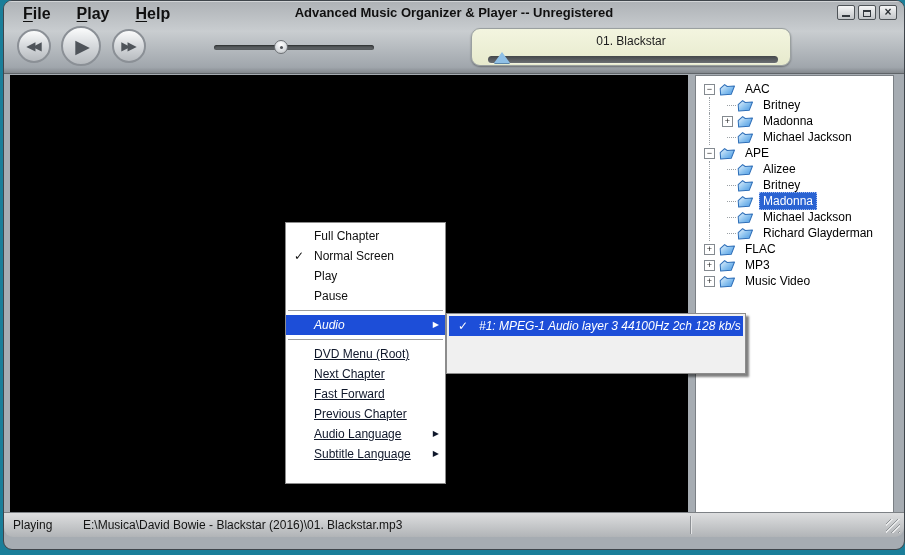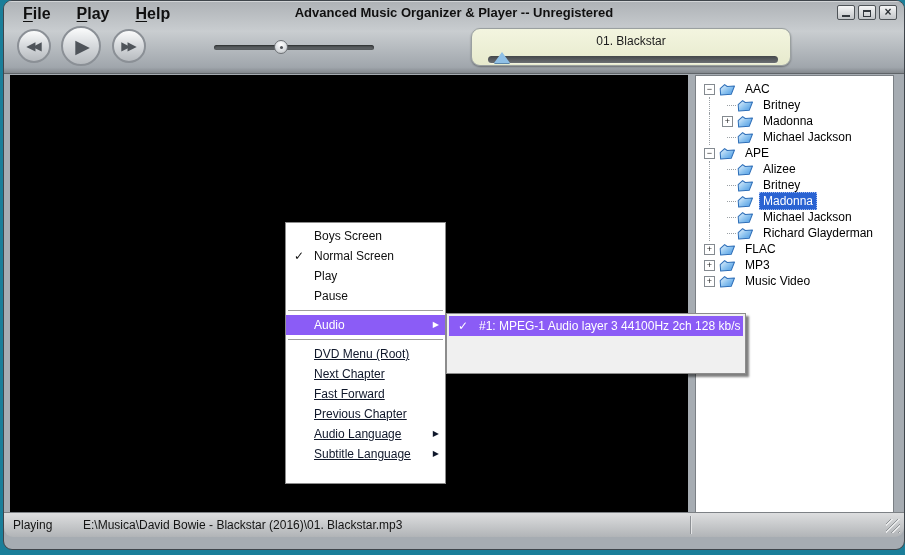--- a/index.html
+++ b/index.html
@@ -85,21 +85,21 @@
   .st-time { position:absolute; right:14px; width:196px; top:5px; text-align:center; }
   .grip { position:absolute; right:4px; bottom:4px; width:14px; height:14px;
           background:repeating-linear-gradient(135deg,transparent 0 3px,#8f9396 3px 4px,#e8e9ea 4px 5px); }
 
   
   .ctx-menu { position:absolute; left:285px; top:222px; width:161px; height:262px;
               background:#fff; border:1px solid #8c8c8c; box-shadow:2px 2px 3px rgba(0,0,0,.45);
               padding-top:3px; font-size:12px; }
   .mrow { position:relative; height:20px; line-height:20px; padding-left:28px; color:#101010; }
   .mrow.dis { color:#0f172a;text-decoration:underline; }
-  .mrow.hl { background:#8b5cf6; color:#fff; }
+  .mrow.hl { background:#1d4ed8; color:#fff;font-style:italic; }
   .mcheck { position:absolute; left:8px; top:0; font-weight:bold; font-size:12px; }
   .marrow { position:absolute; right:6px; top:0; font-size:8px; }
   .msep { height:1px; background:#9d9d9d; margin:4px 2px; }
 
   .sub-menu { position:absolute; left:446px; top:313px; width:300px; height:61px;
               background:#f0f0f0; border:1px solid #8c8c8c; box-shadow:3px 3px 2px rgba(0,0,0,.5);
               padding:2px; font-size:12px; }
   .sub-menu .mrow { padding-left:30px; }
   .sub-menu .mcheck { left:9px; }
 </style>
@@ -310,21 +310,21 @@
 
     <div class="statusbar">
       <span class="st-state">Playing</span>
       <span class="st-path">E:\Musica\David Bowie - Blackstar (2016)\01. Blackstar.mp3</span>
       <span class="st-div"></span>
       <span class="grip"></span>
     </div>
   </div>
 
   <div class="ctx-menu" id="ctx-menu">
-      <div class="mrow"><span>Boys Screen</span></div>
+      <div class="mrow"><span>Full Chapter</span></div>
       <div class="mrow"><span class="mcheck">✓</span><span>Normal Screen</span></div>
       <div class="mrow"><span>Play</span></div>
       <div class="mrow"><span>Pause</span></div>
       <div class="msep"></div>
       <div class="mrow hl"><span>Audio</span><span class="marrow">▶</span></div>
       <div class="msep"></div>
       <div class="mrow dis"><span><u>D</u>VD Menu (Root)</span></div>
       <div class="mrow dis"><span><u>N</u>ext Chapter</span></div>
       <div class="mrow dis"><span><u>F</u>ast Forward</span></div>
       <div class="mrow dis"><span><u>P</u>revious Chapter</span></div>

